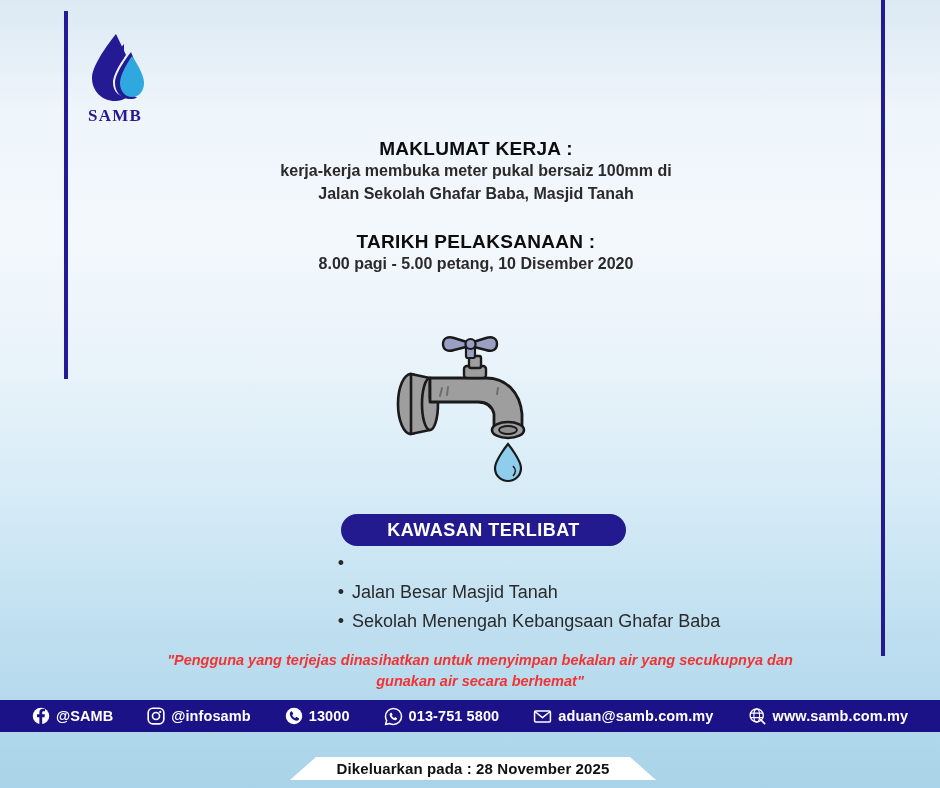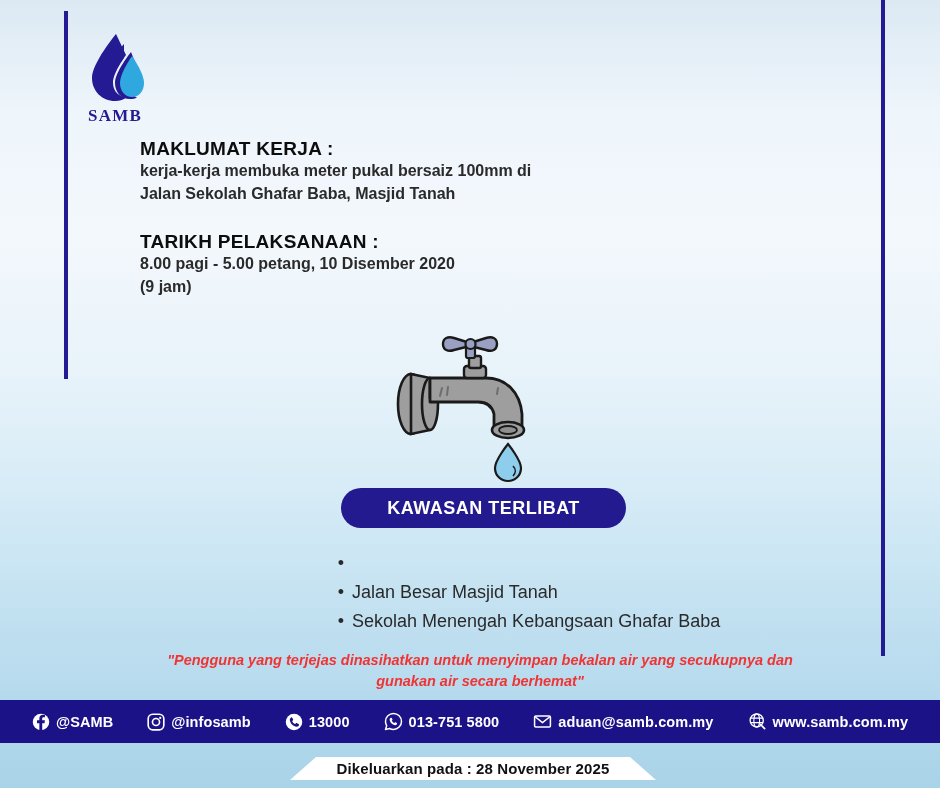--- a/index.html
+++ b/index.html
@@ -51,40 +51,40 @@
     left:180px; top:42px; width:630px;
     text-align:center;
     font-size:30px; font-weight:bold; color:#0d0d0d;
     letter-spacing:0.4px; line-height:1.18;
   }
 
   
   #info {
     position:absolute;
     left:140px; top:138px; width:672px;
-    color:#1c1c1c;
+    text-align:center; color:#1c1c1c;
   }
   .info-head {
     font-size:19px; font-weight:bold; color:#0d0d0d;
     letter-spacing:0.3px;
   }
   .info-line {
     font-size:16px; font-weight:700; color:#2a2a2a;
     line-height:1.42;
   }
   .gap { height:26px; }
 
   
   #faucet { position:absolute; left:390px; top:326px; width:180px; height:158px; }
 
   
   #badge {
     position:absolute;
-    left:341px; top:488px;
-    width:285px; height:40px;
+    left:341px; top:514px;
+    width:285px; height:32px;
     background:#231a8f;
     border-radius:21px;
     display:flex; align-items:center; justify-content:center;
     color:#ffffff; font-size:18px; font-weight:bold;
     letter-spacing:0.5px;
   }
 
   
   #area-list {
     position:absolute;
@@ -102,21 +102,21 @@
     position:absolute;
     left:120px; top:650px; width:720px;
     text-align:center;
     font-size:14.5px; font-weight:bold; font-style:italic;
     color:#f03434; line-height:1.45;
   }
 
   
   #footer {
     position:absolute;
-    left:0; top:700px; width:940px; height:43px;
+    left:0; top:700px; width:940px; height:32px;
     background:#1c1288;
     display:flex; align-items:center; justify-content:center;
     gap:12px;
   }
   .contact {
     display:flex; align-items:center;
     color:#ffffff; font-size:14.5px; font-weight:bold;
     margin:0 11px;
     letter-spacing:0.1px;
   }
@@ -152,21 +152,20 @@
   </div>
 
 
   <div id="info">
     <div class="info-head">MAKLUMAT KERJA :</div>
     <div class="info-line">kerja-kerja membuka meter pukal bersaiz 100mm di</div>
     <div class="info-line">Jalan Sekolah Ghafar Baba, Masjid Tanah</div>
     <div class="gap"></div>
     <div class="info-head">TARIKH PELAKSANAAN :</div>
     <div class="info-line">8.00 pagi - 5.00 petang, 10 Disember 2020</div>
-    <div class="info-line">(9 jam)</div>
   </div>
 
   <svg id="faucet" viewBox="0 0 180 158">
 
     <ellipse cx="21" cy="78" rx="13" ry="30" fill="#9e9e9e" stroke="#1a1a1a" stroke-width="2.6"></ellipse>
     <path d="M21 48 L40 52 L40 104 L21 108 Z" fill="#9e9e9e" stroke="#1a1a1a" stroke-width="2.6"></path>
     <ellipse cx="40" cy="78" rx="8" ry="26" fill="#9e9e9e" stroke="#1a1a1a" stroke-width="2.6"></ellipse>
 
     <path d="M40 56 L96 56 C112 56 124 66 128 84 L128 100 L108 100 L108 86
              C106 76 100 72 92 72 L40 72 Z" fill="#9e9e9e" stroke="#1a1a1a" stroke-width="2.8" stroke-linejoin="round"></path>

